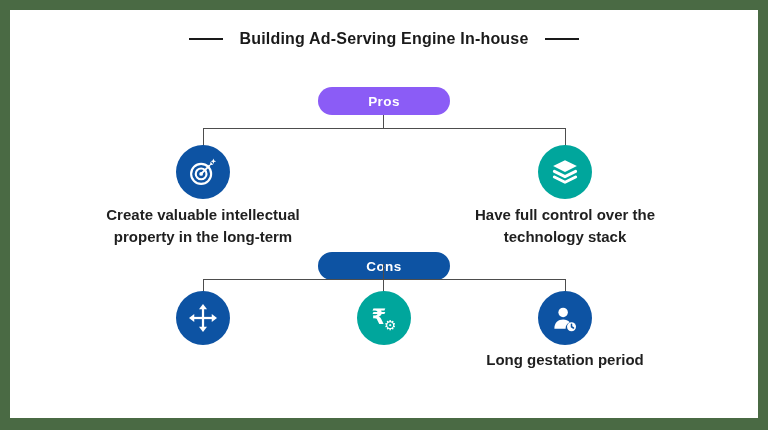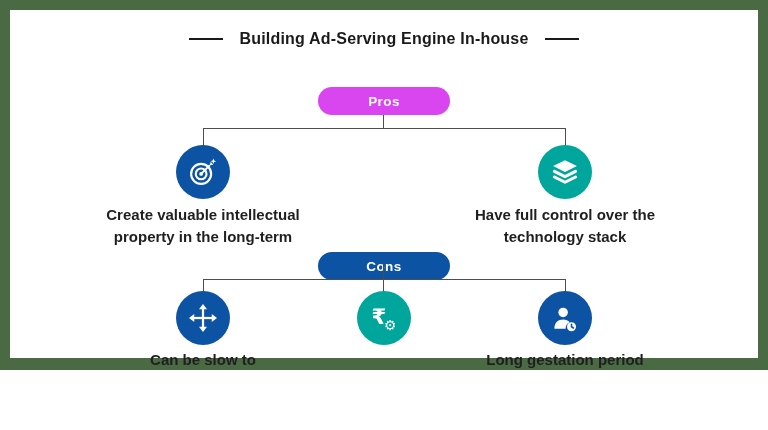--- a/index.html
+++ b/index.html
@@ -1,21 +1,21 @@
 <!DOCTYPE html>
 <html><head>
 <meta charset="utf-8">
 <style>
   html, body { margin: 0; padding: 0; }
   body { font-family: "Liberation Sans", sans-serif; background: #ffffff; }
 
   .canvas {
     position: relative;
     width: 768px;
-    height: 370px;
+    height: 430px;
     background: #4a6a44;
     overflow: hidden;
   }
   .sheet {
     position: absolute;
     left: 10px; top: 10px; right: 10px; bottom: 12px;
     background: #ffffff;
   }
 
   .title-row {
@@ -65,21 +65,21 @@
 
 <div class="canvas" style="background: rgb(74, 106, 68);">
   <div class="sheet"></div>
 
   <div class="title-row">
     <span class="title-dash"></span>
     <h1 class="title-text">Building Ad-Serving Engine In-house</h1>
     <span class="title-dash"></span>
   </div>
 
-  <div class="pill pros" style="background: #d946ef;">Pros</div>
+  <div class="pill pros" style="background: #8b5cf6;">Pros</div>
 
   <div class="line" style="left: 383px; top: 115px; width: 1px; height: 13px; background: rgb(77, 77, 77);"></div>
   <div class="line" style="left: 203px; top: 128px; width: 362px; height: 1px; background: rgb(77, 77, 77);"></div>
   <div class="line" style="left: 203px; top: 128px; width: 1px; height: 18px; background: rgb(77, 77, 77);"></div>
   <div class="line" style="left: 565px; top: 128px; width: 1px; height: 18px; background: rgb(77, 77, 77);"></div>
 
   <div class="node-circle" style="left: 176px; top: 145px; background: rgb(13, 83, 163);">
     <svg viewBox="0 0 24 24">
       <circle cx="10.5" cy="13.5" r="8" fill="none" stroke="#fff" stroke-width="1.7"></circle>
       <circle cx="10.5" cy="13.5" r="4.3" fill="none" stroke="#fff" stroke-width="1.7"></circle>
@@ -113,22 +113,20 @@
   <div class="node-circle" style="left: 176px; top: 291px; background: rgb(13, 83, 163);">
     <svg viewBox="0 0 24 24" fill="#fff">
       <rect x="11.1" y="4" width="1.8" height="16"></rect>
       <rect x="4" y="11.1" width="16" height="1.8"></rect>
       <path d="M12 0.8 l3.2 4.2 h-6.4 z"></path>
       <path d="M12 23.2 l3.2 -4.2 h-6.4 z"></path>
       <path d="M0.8 12 l4.2 -3.2 v6.4 z"></path>
       <path d="M23.2 12 l-4.2 -3.2 v6.4 z"></path>
     </svg>
   </div>
-  <div class="node-label" style="left:88px;top:349px;">Can be slow to
-deploy and scale</div>
 
   <div class="node-circle" style="left: 357px; top: 291px; background: rgb(0, 166, 156);">
     <svg viewBox="0 0 24 24">
       <text x="8" y="17" font-size="17" font-weight="bold" fill="#fff" text-anchor="middle" font-family="DejaVu Sans, sans-serif">₹</text>
       <text x="17" y="21.5" font-size="11" fill="#fff" text-anchor="middle" font-family="DejaVu Sans, sans-serif">⚙</text>
     </svg>
   </div>
 
   <div class="node-circle" style="left: 538px; top: 291px; background: rgb(13, 83, 163);">
     <svg viewBox="0 0 24 24" fill="#fff">

